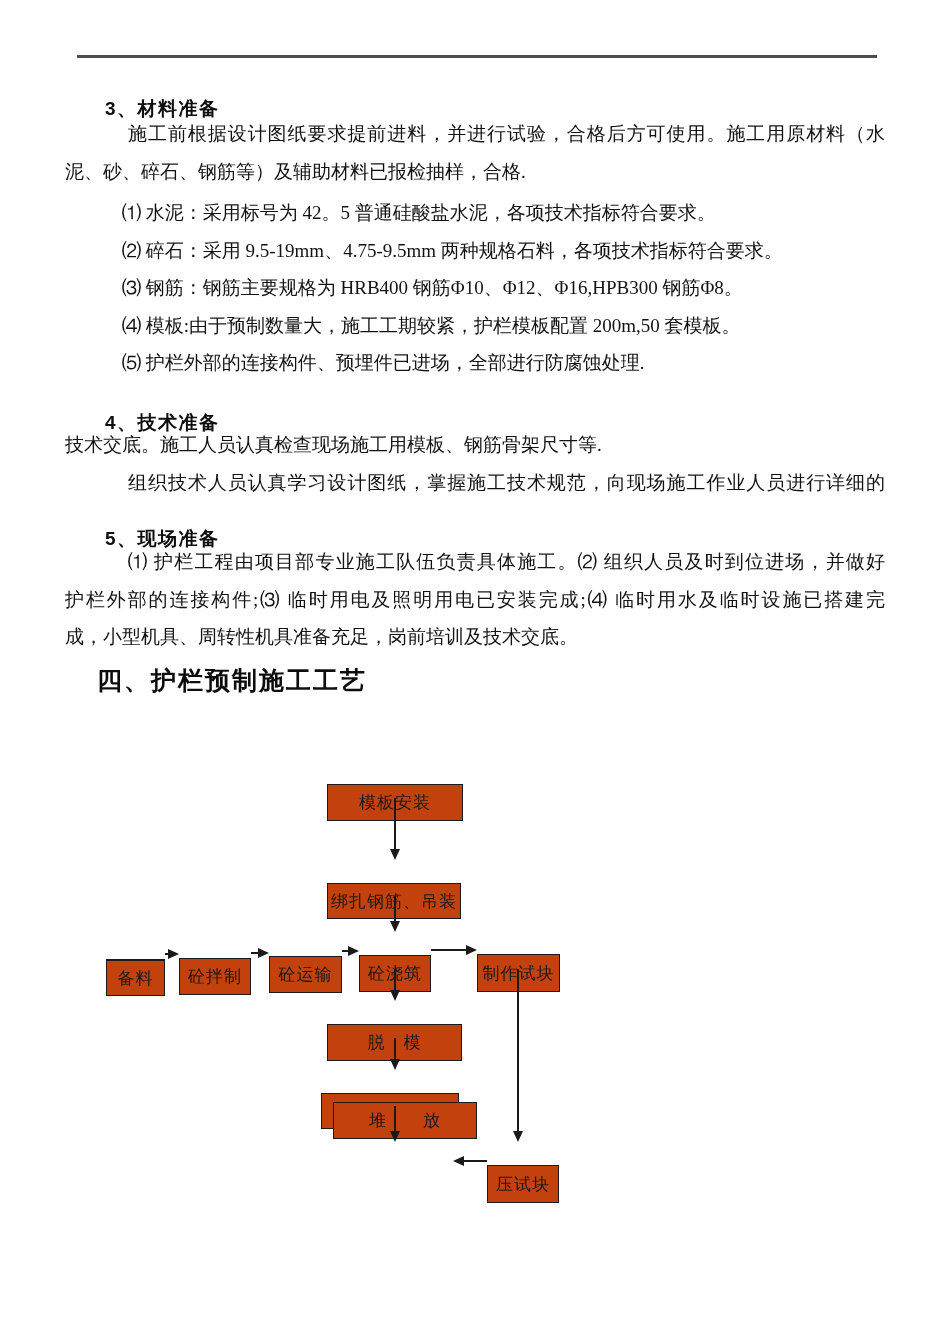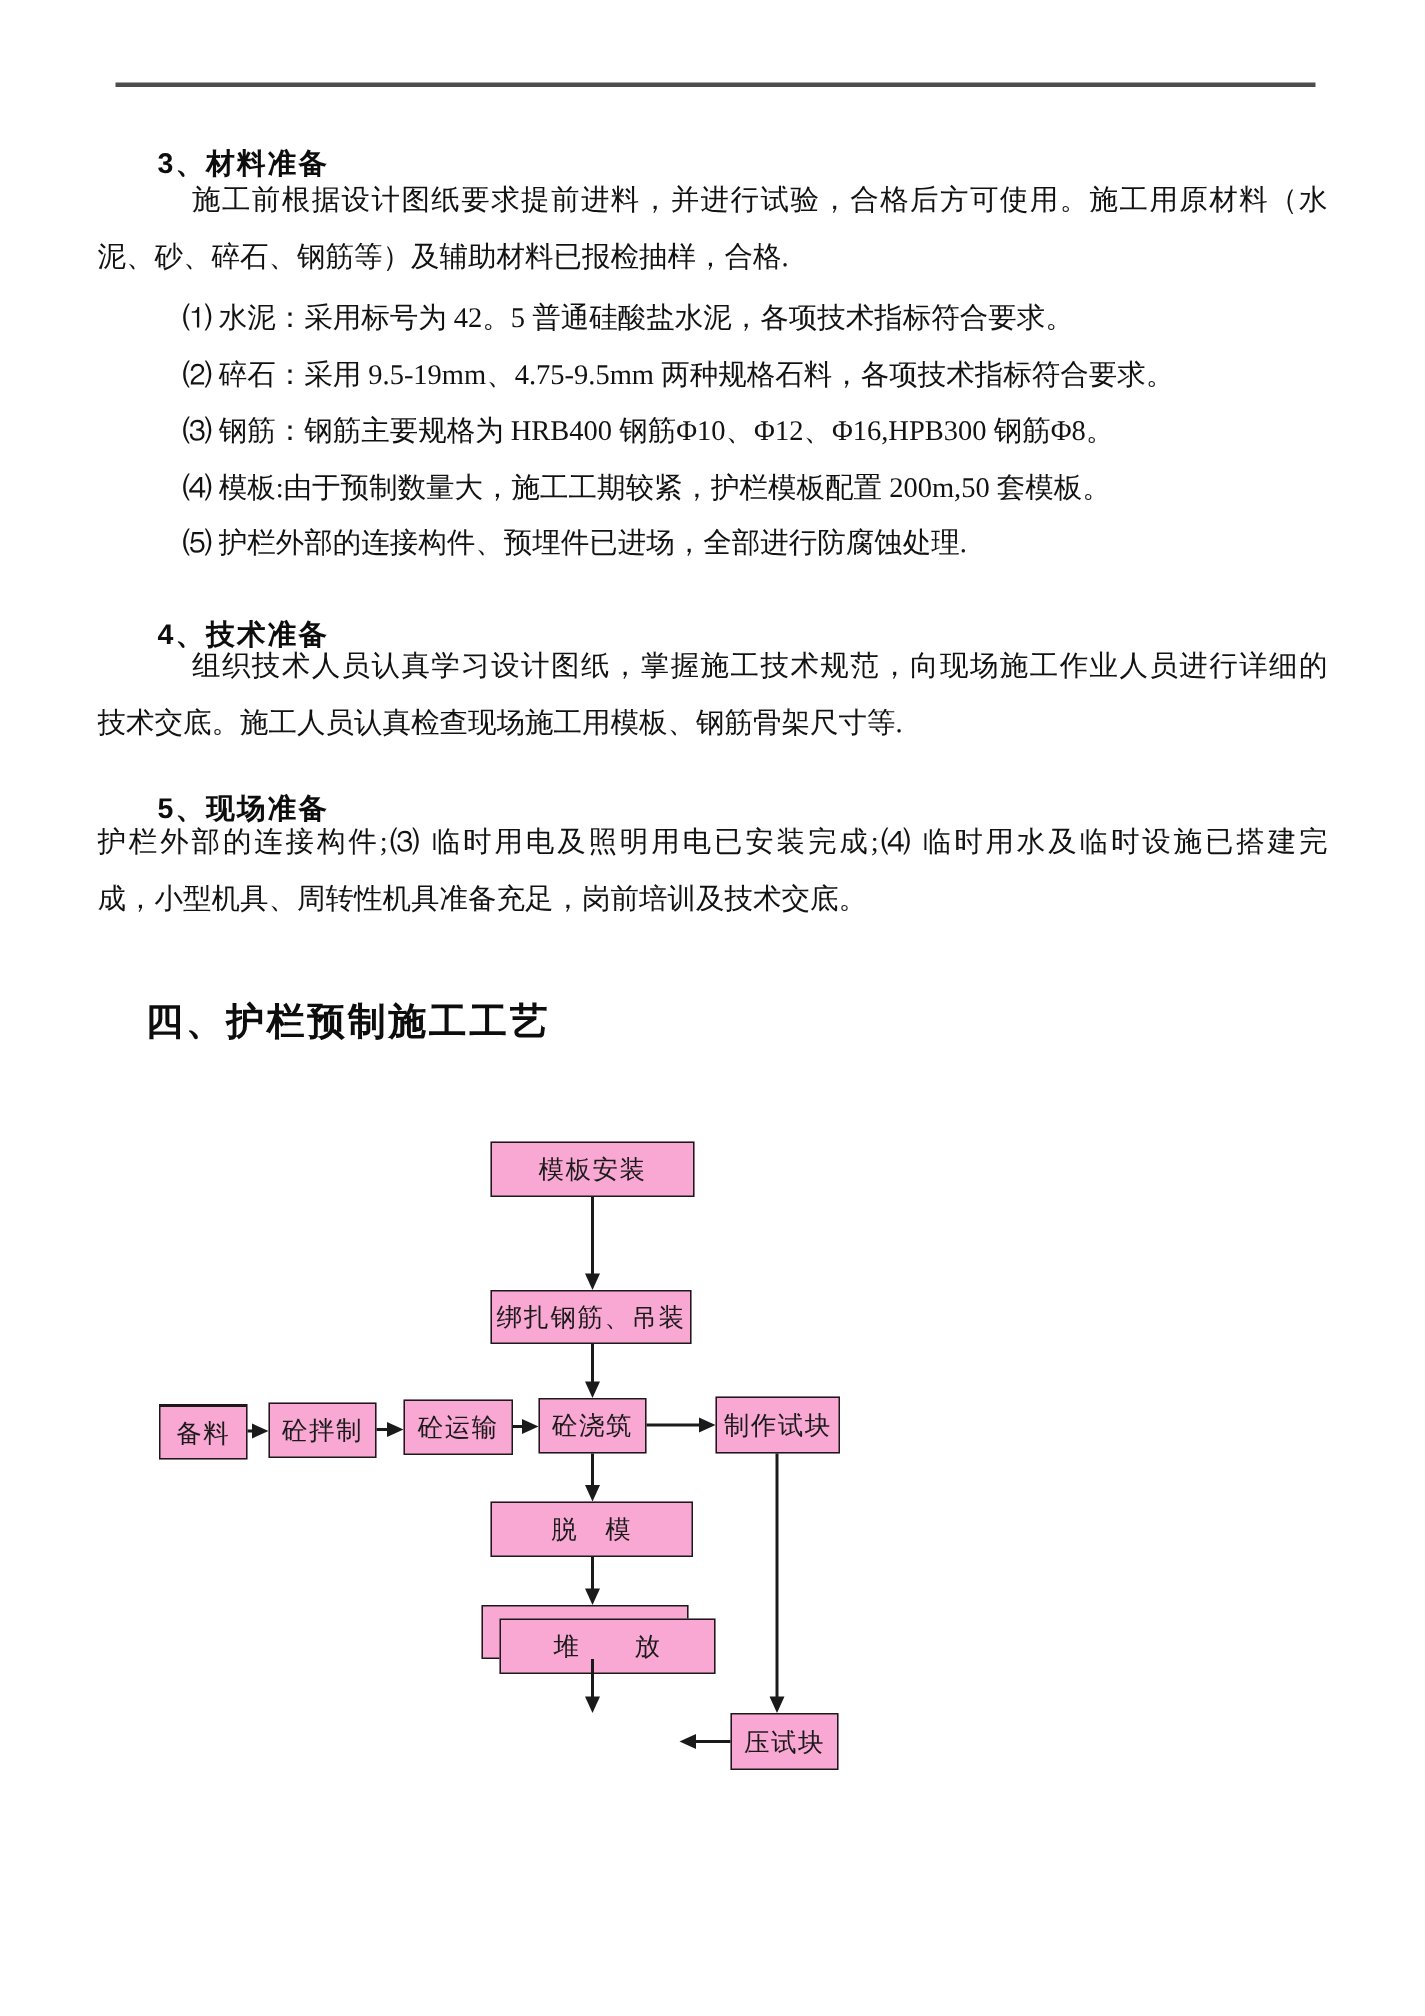--- a/index.html
+++ b/index.html
@@ -21,23 +21,23 @@
     font-family:"Liberation Sans", sans-serif;
     font-size:19px; font-weight:bold; letter-spacing:1.5px; color:#0d0d0d;
   }
   .main-h {
     position:absolute; left:97px; margin:0;
     font-family:"Liberation Sans", sans-serif;
     font-size:25px; font-weight:bold; letter-spacing:2px; color:#0d0d0d;
   }
   .flow-node {
     position:absolute; box-sizing:border-box;
-    border:1px solid #1a1a1a; background:#f9a8d4;
+    border:1px solid #1a1a1a; background:#c2410c;
     display:flex; align-items:center; justify-content:center;
-    font-size:17px; letter-spacing:1px; color:#1a1a1a;
+    font-size:17px; letter-spacing:1px; color:#1a1a1a;margin-top:23px;
   }
   .thick-top { border-top-width:2px; }
   .connectors { position:absolute; left:0; top:0; pointer-events:none; }
 </style>
 </head>
 <body>
 
 <div class="page">
 
   <div class="header-rule"></div>
@@ -53,27 +53,28 @@
     <div class="tline">⑴ 水泥：采用标号为 42。5 普通硅酸盐水泥，各项技术指标符合要求。</div>
     <div class="tline">⑵ 碎石：采用 9.5-19mm、4.75-9.5mm 两种规格石料，各项技术指标符合要求。</div>
     <div class="tline">⑶ 钢筋：钢筋主要规格为 HRB400 钢筋Φ10、Φ12、Φ16,HPB300 钢筋Φ8。</div>
     <div class="tline">⑷ 模板:由于预制数量大，施工工期较紧，护栏模板配置 200m,50 套模板。</div>
     <div class="tline">⑸ 护栏外部的连接构件、预埋件已进场，全部进行防腐蚀处理.</div>
   </div>
 
   <h2 class="sec-h" style="top:394px">4、技术准备</h2>
 
   <div class="block" style="top:426px">
+    <div class="tline">技术交底。施工人员认真检查现场施工用模板、钢筋骨架尺寸等.</div>
     <div class="tline indent fill">组织技术人员认真学习设计图纸，掌握施工技术规范，向现场施工作业人员进行详细的</div>
-    <div class="tline">技术交底。施工人员认真检查现场施工用模板、钢筋骨架尺寸等.</div>
   </div>
 
   <h2 class="sec-h" style="top:510px">5、现场准备</h2>
 
   <div class="block" style="top:543px">
+    <div class="tline indent fill">⑴ 护栏工程由项目部专业施工队伍负责具体施工。⑵ 组织人员及时到位进场，并做好</div>
     <div class="tline fill">护栏外部的连接构件;⑶ 临时用电及照明用电已安装完成;⑷ 临时用水及临时设施已搭建完</div>
     <div class="tline">成，小型机具、周转性机具准备充足，岗前培训及技术交底。</div>
   </div>
 
   <h1 class="main-h" style="top:664px">四、护栏预制施工工艺</h1>
 
   <div class="flow-node" style="left:327px; top:761px; width:136px; height:37px">模板安装</div>
   <div class="flow-node" style="left:327px; top:860px; width:134px; height:36px">绑扎钢筋、吊装</div>
   <div class="flow-node thick-top" style="left:106px; top:936px; width:59px; height:37px">备料</div>
   <div class="flow-node" style="left:179px; top:935px; width:72px; height:37px">砼拌制</div>

